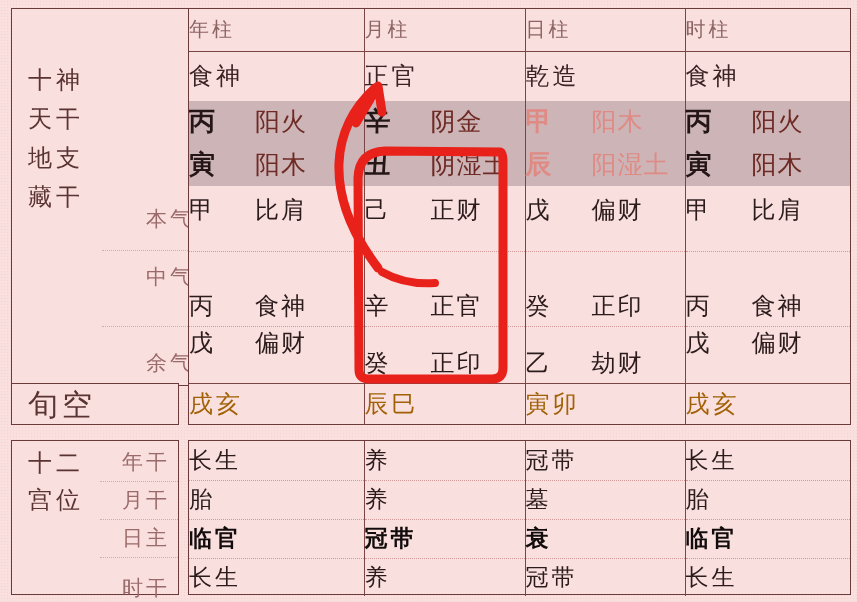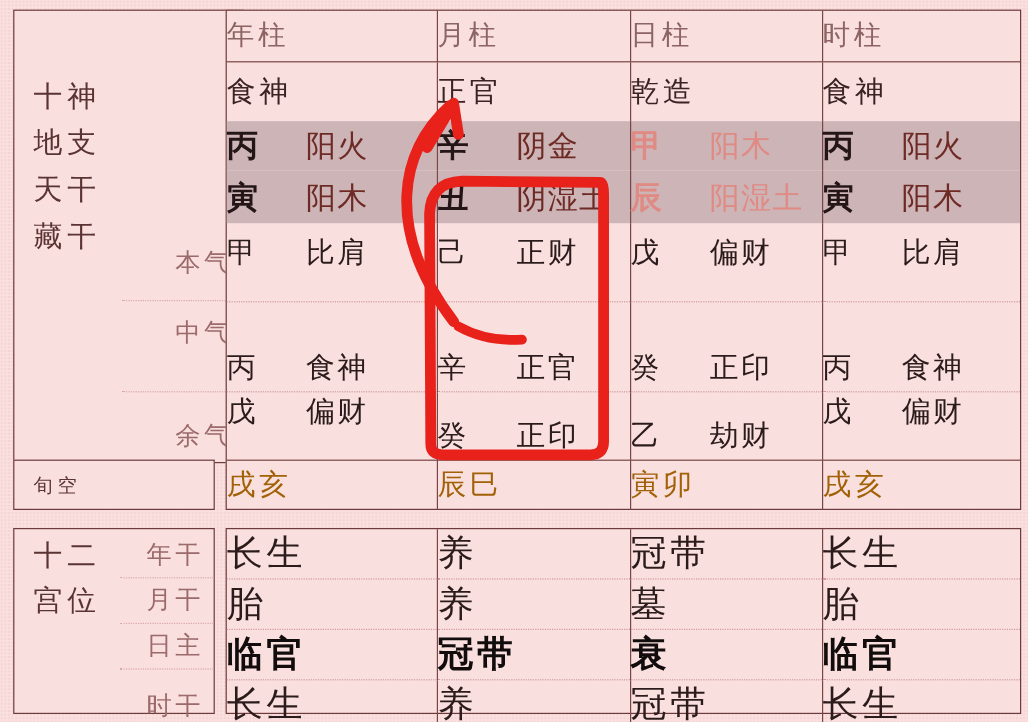--- a/index.html
+++ b/index.html
@@ -45,21 +45,21 @@
   #label-panel .divline{
     position:absolute;right:0;left:90px;height:0;
     border-top:1px dotted #d9a8a8;
   }
   #label-panel .divline.d1{top:241px;}
   #label-panel .divline.d2{top:317px;}
 
   
   #xunkong-label{left:11px;top:383px;width:168px;height:42px;}
   #xunkong-label .lbl{
-    font-size:16px;color:#5a3333;letter-spacing:4px;
+    font-size:30px;color:#5a3333;letter-spacing:4px;
     line-height:42px;padding-left:16px;
   }
 
   
   #palace-label{left:11px;top:440px;width:168px;height:155px;}
   #palace-label .t1,#palace-label .t2{
     position:absolute;left:16px;font-size:24px;color:#5a3333;letter-spacing:4px;text-align:right;
   }
   #palace-label .t1{top:6px;}
   #palace-label .t2{top:43px;}
@@ -88,53 +88,53 @@
   table.grid td{
     border:0;padding:0;vertical-align:middle;
   }
   .vline{border-right:1px solid #7a4545 !important;}
   .hline-solid{border-bottom:1px solid #7a4545 !important;}
   .hline-dot{border-bottom:1px dotted #d09a9a !important;}
 
   .cellpad{padding-left:16px;}
 
   
-  .hdr{font-size:23px;color:#8d6464;letter-spacing:3px;}
+  .hdr{font-size:20px;color:#8d6464;letter-spacing:3px;}
   .ten-god{font-size:24px;color:#3a2323;letter-spacing:3px;}
   .gz-row{background:#cdb4b7;}
   .gz{font-size:26px;color:#241616;letter-spacing:1px;font-weight:bold;}
   .gz-el{font-size:25px;color:#6e2a24;letter-spacing:1px;}
   .gz.dayred{color:#e08a84;font-weight:bold;}
   .gz-el.dayred{color:#e08a84;}
   .hid-stem{font-size:24px;color:#2b1b1b;}
   .hid-god{font-size:24px;color:#2b1b1b;letter-spacing:2px;}
   .xk{font-size:24px;color:#a16207;letter-spacing:3px;}
-  .palace{font-size:30px;color:#2b1b1b;letter-spacing:3px;}
+  .palace{font-size:23px;color:#2b1b1b;letter-spacing:3px;}
   .palace.strong{font-weight:bold;color:#120c0c;}
 
   .pair{display:flex;align-items:center;}
   .pair .a{width:66px;flex:none;}
   .pair .b{flex:1;}
 
   
   #annotation{
     position:absolute;left:0;top:0;width:857px;height:602px;
     z-index:5;pointer-events:none;
   }
 </style>
 </head>
 <body>
 
 <div class="texture"></div>
 
 <div class="panel" id="label-panel">
   <div class="stack">
     <div class="lbl">十神</div>
+    <div class="lbl">天干</div>
     <div class="lbl">地支</div>
-    <div class="lbl">天干</div>
     <div class="lbl">藏干</div>
   </div>
   <div class="divline d1"></div>
   <div class="divline d2"></div>
   <div class="sub s1">本气</div>
   <div class="sub s2">中气</div>
   <div class="sub s3">余气</div>
 </div>
 
 <div class="panel" id="xunkong-label">

